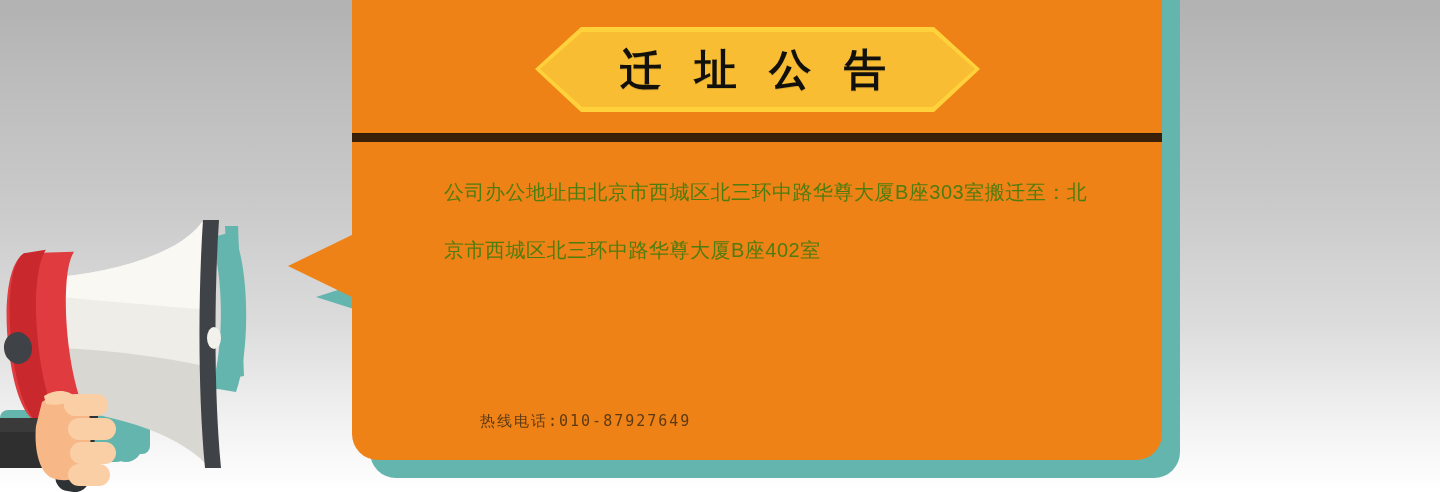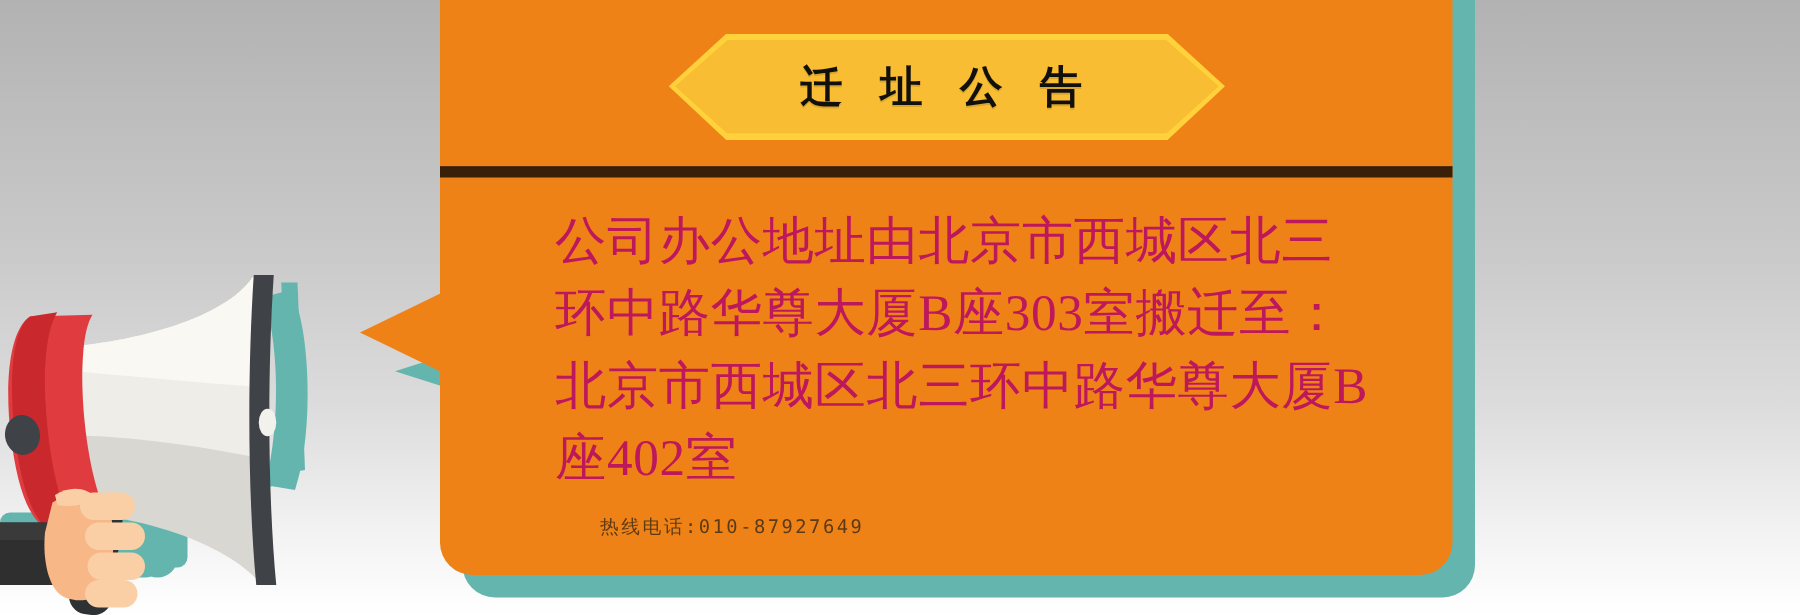--- a/index.html
+++ b/index.html
@@ -42,36 +42,36 @@
     position:absolute; inset:0; background:#ffd23c;
     clip-path:polygon(46px 0, 399px 0, 445px 42px, 399px 85px, 46px 85px, 0 42px);
   }
   .ribbon-face {
     position:absolute; left:5px; top:5px; width:435px; height:75px;
     background:#f8bd33;
     clip-path:polygon(42px 0, 393px 0, 435px 37px, 393px 75px, 42px 75px, 0 37px);
   }
   .ribbon-text {
     position:absolute; inset:0; display:flex; align-items:center; justify-content:center;
-    color:#12100c; font-size:34px; font-weight:bold; letter-spacing:9px;
+    color:#12100c; font-size:42px; font-weight:bold; letter-spacing:9px;
     font-family:"DejaVu Sans","Liberation Sans",sans-serif;
     text-shadow:0 1px 0 rgba(0,0,0,.12);
   }
 
   
   .divider {
     position:absolute; left:352px; top:133px; width:810px; height:9px;
     background:#3a2009; border-top:1px solid rgba(0,0,0,.18);
   }
 
   
   .body-copy {
     position:absolute; left:444px; top:163px; width:652px;
-    color:#be185d; font-size:41px; line-height:58px; letter-spacing:.5px;
-    font-family:Liberation Serif, serif;
+    color:#4d7c0f; font-size:20px; line-height:58px; letter-spacing:.5px;
+    font-family:Liberation Sans, sans-serif;
   }
 
   
   .footer { position:absolute; left:352px; top:408px; width:810px; height:30px; }
   .footer-item {
     position:absolute; color:#5c3a14; font-size:15px; letter-spacing:2px;
     font-family:"DejaVu Sans Mono","Liberation Mono",monospace;
     white-space:nowrap;
   }
   .footer-phone { left:128px; top:4px; }

